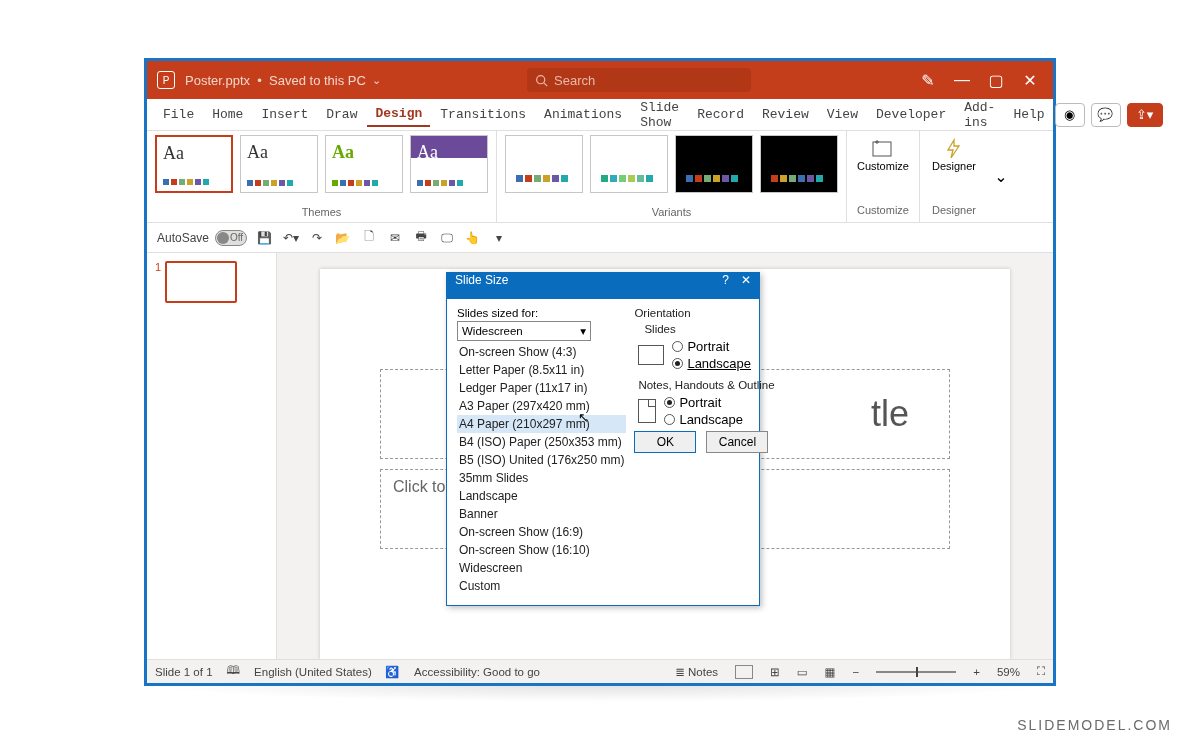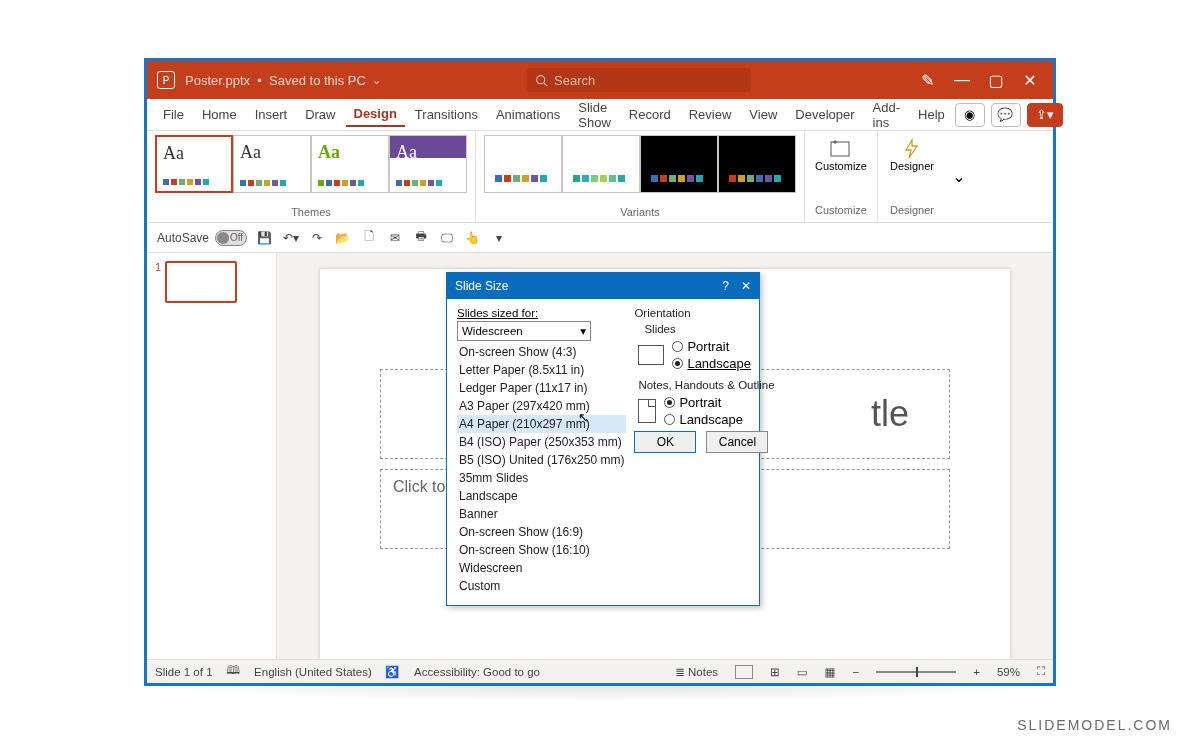--- a/index.html
+++ b/index.html
@@ -8,29 +8,29 @@
   .titlebar { background: #c43e1c; height: 38px; display: flex; align-items: center; padding: 0 6px; color: #fff; }
   .titlebar .app-icon { width: 18px; height: 18px; border: 1.5px solid #fff; border-radius: 3px; margin: 0 10px 0 4px; display:flex;align-items:center;justify-content:center;font-size:10px; }
   .titlebar .file-info { font-size: 13px; color: #f0d6cc; }
   .titlebar .chev { margin-left: 6px; font-size: 11px; color:#f0d6cc; }
   .titlebar .spacer { flex: 1; }
   .searchbox { background: #b13717; width: 224px; height: 24px; border-radius: 4px; display: flex; align-items: center; padding: 0 8px; color: #e8b9a9; font-size: 13px; margin-right: 160px; }
   .searchbox svg { margin-right: 6px; }
   .win-btns { display: flex; gap: 0; }
   .win-btn { width: 34px; height: 38px; display: flex; align-items: center; justify-content: center; color: #fff; }
   .menu-row { background: #fff; border-bottom: 1px solid #e1dfdd; height: 32px; display: flex; align-items: center; padding: 0 8px; font-size: 13px; gap: 2px; }
-  .menu-item { padding: 4px 8px; color: #444; cursor: default; }
+  .menu-item { padding: 4px 8px; color: #444; cursor: default; font-family: Liberation Mono, monospace; }
   .menu-item.active { color: #a4371f; border-bottom: 2px solid #a4371f; font-weight: 600; }
   .menu-right { margin-left: auto; display: flex; gap: 6px; align-items: center; }
   .menu-icon-btn { border: 1px solid #bbb; border-radius: 4px; width: 30px; height: 24px; display: flex; align-items: center; justify-content: center; font-size: 13px; }
   .menu-icon-btn.share { background:#c43e1c; border-color:#c43e1c; color:#fff; width:36px; }
   .ribbon { background: #fff; height: 92px; border-bottom: 1px solid #e1dfdd; display: flex; }
   .ribbon-group { border-right: 1px solid #e1dfdd; padding: 4px 8px 2px 8px; display: flex; flex-direction: column; }
   .ribbon-group-label { text-align: center; font-size: 11px; color: #666; margin-top: auto; padding-bottom: 2px; }
-  .theme-row { display: flex; gap: 0; }
+  .theme-row { display: flex; gap: 7px; }
   .theme-card { width: 78px; height: 58px; border: 1px solid #c8c6c4; background: #fff; position: relative; }
   .theme-card.sel { border: 2px solid #c43e1c; }
   .theme-card .aa { position: absolute; left: 6px; top: 6px; font-size: 18px; font-family: Georgia, serif; }
   .theme-card .dots { position: absolute; left: 6px; bottom: 6px; display: flex; gap: 2px; }
   .theme-card .dots span { width: 6px; height: 6px; }
   .variant-card { width: 78px; height: 58px; border: 1px solid #c8c6c4; background: #fff; position: relative; }
   .variant-card.dark { background: #000; }
   .variant-card .bar { position: absolute; left: 10px; bottom: 10px; display: flex; gap: 2px; }
   .variant-card .bar span { width: 7px; height: 7px; }
   .customize-group { display:flex; flex-direction:column; align-items:center; padding: 4px 10px; }
@@ -51,25 +51,25 @@
   .title-ph { position:absolute; left:60px; top:100px; right:60px; height:90px; border:1px dashed #999; display:flex; align-items:center; justify-content:center; font-size:36px; color:#555; font-family:"Segoe UI Light",Arial; }
   .sub-ph { position:absolute; left:60px; top:200px; right:60px; height:80px; border:1px dashed #999; padding:8px 12px; font-size:16px; color:#666; }
   .statusbar { height:24px; background:#f3f2f1; border-top:1px solid #e1dfdd; display:flex; align-items:center; padding:0 8px; font-size:11.5px; color:#444; gap:14px; }
   .statusbar .right { margin-left:auto; display:flex; align-items:center; gap:17px; }
   .zoom-slider { width:80px; height:2px; background:#888; position:relative; }
   .zoom-slider::after { content:""; position:absolute; left:40px; top:-4px; width:2px; height:10px; background:#444; }
   .view-btn { width:18px; height:14px; border:1px solid #888; }
 
   
   .dialog { position:absolute; left:446px; top:272px; width:314px; background:#fff; border:1px solid #0a6cbd; box-shadow:2px 2px 6px rgba(0,0,0,.25); font-size:12px; }
-  .dlg-title { background:#0a6cbd; color:#fff; height:26px; display:flex; align-items:center; padding:0 8px; }
+  .dlg-title { background:#0a6cbd; color:#fff; height:26px; display:flex; align-items:flex-start; padding:0 8px; }
   .dlg-title .t-right { margin-left:auto; display:flex; gap:12px; }
   .dlg-body { display:flex; padding:8px 10px 10px 10px; gap:8px; }
   .dlg-left { flex:1; }
-  .dlg-label { font-size:11.5px; margin-bottom:2px;text-decoration:underline; }
+  .dlg-label { font-size:11.5px; margin-bottom:2px; }
   .dlg-select { width:134px; height:20px; border:1px solid #888; display:flex; align-items:center; justify-content:space-between; padding:0 4px; font-size:11.5px; }
   .size-list { margin-top:2px; }
   .size-opt { padding:2px 2px; font-size:12px; color:#222; cursor:default; white-space:nowrap; }
   .size-opt.hover { background:#d6e8f7; }
   .dlg-right { width:150px; }
   .fieldset-label { font-size:11.5px; margin-bottom:4px; color:#222; }
   .orient-group { border:0; margin-bottom:8px; padding-left:4px; }
   .orient-row { display:flex; align-items:center; gap:6px; }
   .slide-ico { width:26px; height:20px; border:1px solid #555; background:#fff; margin-right:2px; }
   .slide-ico.page { width:18px; height:24px; position:relative; }

